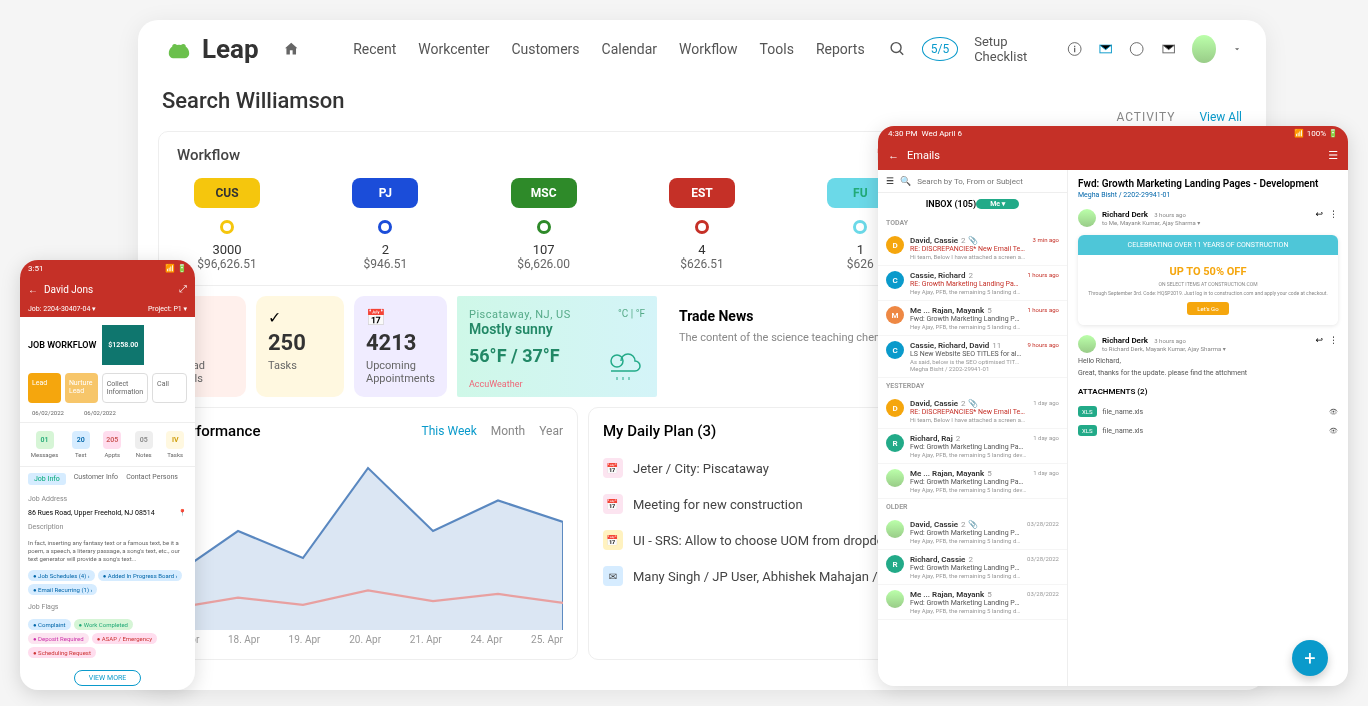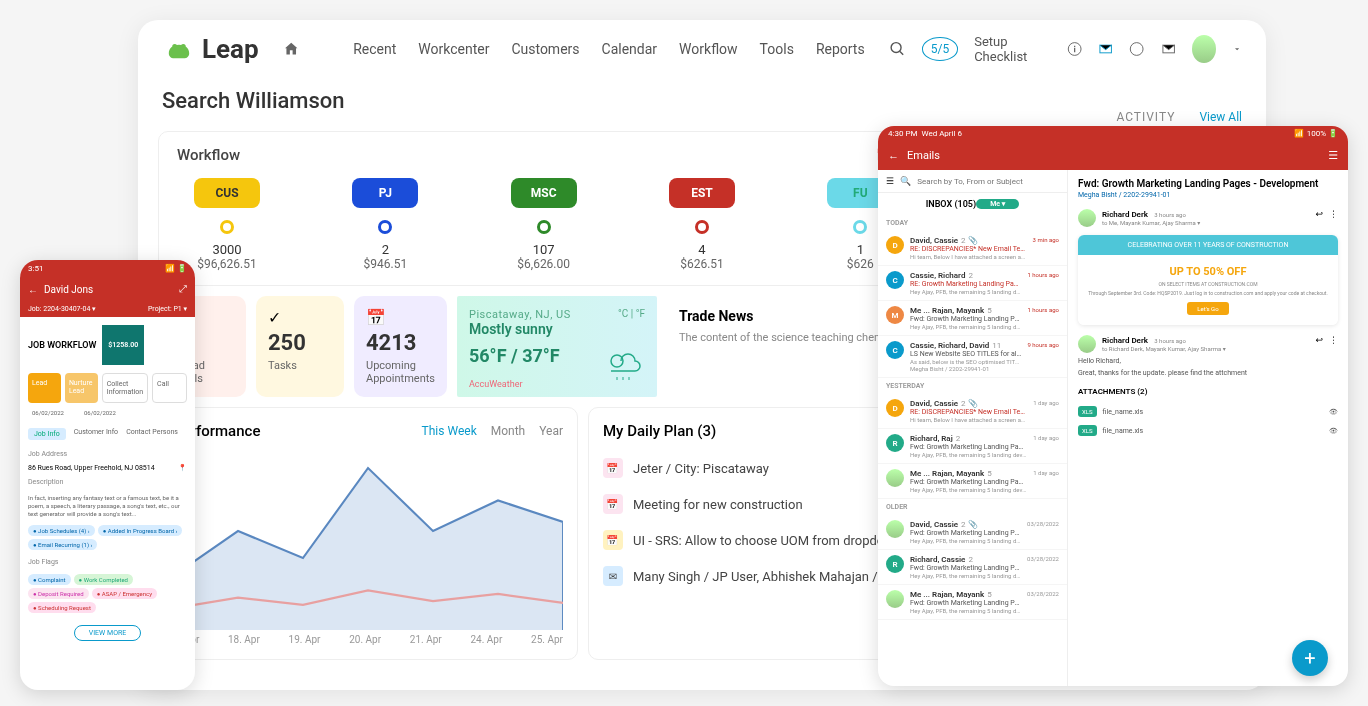--- a/index.html
+++ b/index.html
@@ -394,20 +394,42 @@
   <div class="ml-tabs" id="ml-tabs">
       <div class="ml-tab amber">Lead</div>
       <div class="ml-tab lamber">Nurture Lead</div>
       <div class="ml-tab grey">Collect Information</div>
       <div class="ml-tab grey">Call</div>
     </div>
   <div class="ml-dates">
     <span>06/02/2022</span>
     <span>06/02/2022</span>
   </div>
+  <div class="ml-icons" id="ml-icons">
+      <div class="ml-icon">
+        <div class="ib" style="background:#d6f5d6;color:#2a7">01</div>
+        <span>Messages</span>
+      </div>
+      <div class="ml-icon">
+        <div class="ib" style="background:#d6ecff;color:#06a">20</div>
+        <span>Text</span>
+      </div>
+      <div class="ml-icon">
+        <div class="ib" style="background:#fde;color:#c55">205</div>
+        <span>Appts</span>
+      </div>
+      <div class="ml-icon">
+        <div class="ib" style="background:#eee;color:#888">05</div>
+        <span>Notes</span>
+      </div>
+      <div class="ml-icon">
+        <div class="ib" style="background:#fff8e0;color:#c90">IV</div>
+        <span>Tasks</span>
+      </div>
+    </div>
   <div class="ml-subtabs" id="ml-subtabs">
       <span class="act">Job Info</span>
       <span class="">Customer Info</span>
       <span class="">Contact Persons</span>
     </div>
   <div class="ml-sect">Job Address</div>
   <div class="ml-addr">
     <span>86 Rues Road, Upper Freehold, NJ 08514</span>
     <span style="color:#0a9acb">📍</span>
   </div>

